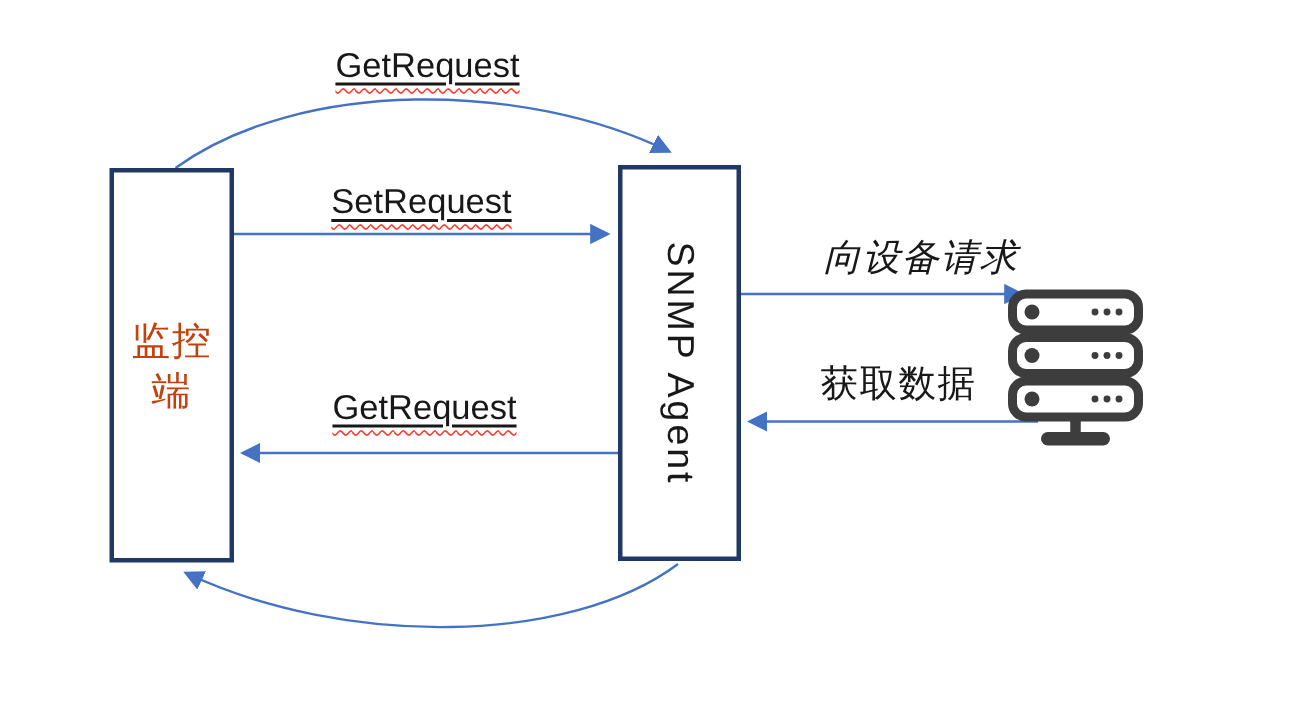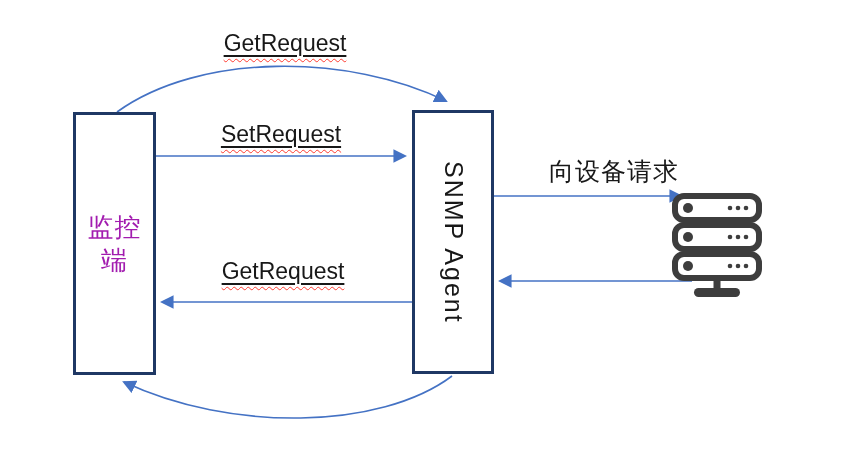--- a/index.html
+++ b/index.html
@@ -41,21 +41,21 @@
   }
   #box-agent {
     left: 412px;
     top: 110px;
     width: 82px;
     height: 264px;
   }
   .cn-node-label {
     font-size: 26px;
     line-height: 33px;
-    color: #a21caf;
+    color: #c2410c;
     text-align: center;
     letter-spacing: 1px;
   }
   .v-label {
     writing-mode: vertical-rl;
     font-size: 25px;
     color: #181818;
     letter-spacing: 2px;
     white-space: nowrap;
   }
@@ -89,21 +89,21 @@
     text-decoration: underline;
     text-decoration-style: wavy;
     text-decoration-color: #ff3b30;
     text-decoration-thickness: 1px;
     text-underline-offset: 7px;
   }
   #lbl-getrequest  { left: 175px; top: 30px;  }
   #lbl-setrequest  { left: 171px; top: 121px; }
   #lbl-getresponse { left: 173px; top: 258px; }
   #lbl-trap        { left: 171px; top: 377px; }
-  #lbl-reqdevice   { left: 504px; top: 155px; }
+  #lbl-reqdevice   { left: 504px; top: 155px; font-style: italic; }
   #lbl-fetchdata   { left: 489px; top: 239px; }
   #server-icon-wrap {
     position: absolute;
     left: 670px;
     top: 192px;
     width: 94px;
     height: 112px;
     z-index: 2;
   }
 </style>
@@ -142,20 +142,23 @@
   </div>
   <div class="msg-label" id="lbl-setrequest">
     <span class="u-solid"><span class="u-wavy">SetRequest</span></span>
   </div>
   <div class="msg-label" id="lbl-getresponse">
     <span class="u-solid"><span class="u-wavy">GetRequest</span></span>
   </div>
   <div class="cn-msg-label" id="lbl-reqdevice">
     <span>向设备请求</span>
   </div>
+  <div class="cn-msg-label" id="lbl-fetchdata">
+    <span>获取数据</span>
+  </div>
 
   <div id="server-icon-wrap">
     <svg width="94" height="112" viewBox="0 0 94 112" xmlns="http://www.w3.org/2000/svg">
 
       <rect x="41" y="24" width="12" height="12" fill="#3D3D3D"></rect>
       <rect x="41" y="54" width="12" height="12" fill="#3D3D3D"></rect>
       <rect x="43.5" y="84" width="7" height="16" fill="#3D3D3D"></rect>
 
       <rect x="24" y="96" width="46" height="9" rx="4.5" fill="#3D3D3D"></rect>
 

